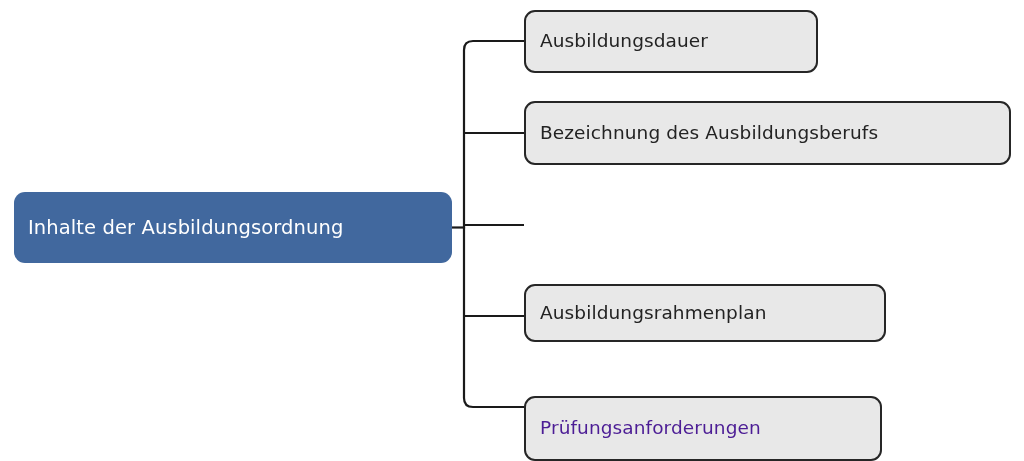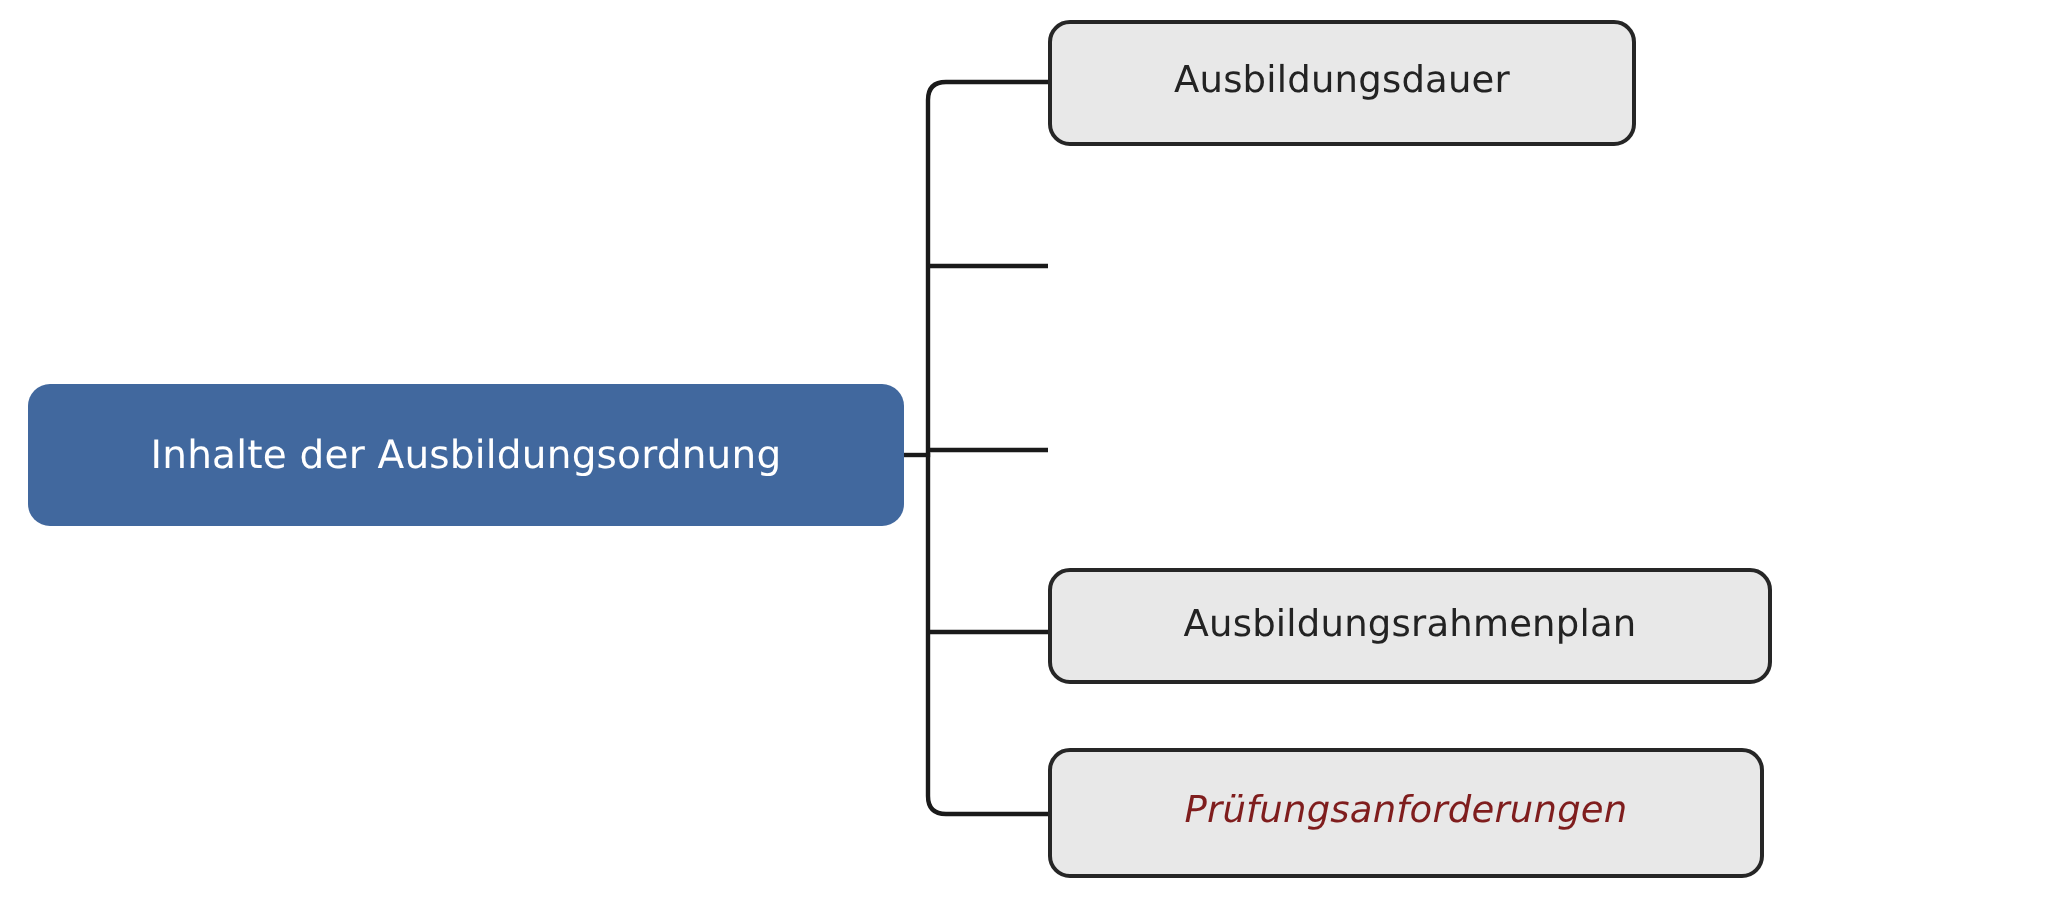--- a/index.html
+++ b/index.html
@@ -24,21 +24,20 @@
     top: 0;
     width: 1024px;
     height: 461px;
     pointer-events: none;
   }
   .node {
     position: absolute;
     box-sizing: border-box;
     display: flex;
     align-items: center;
-    justify-content: center;
     text-align: center;
     line-height: 1.2;
   }
   .node-root {
     background: #41689e;
     color: #ffffff;
     border: none;
     border-radius: 11px;
     font-size: 19.5px;
     font-weight: 400;
@@ -76,23 +75,26 @@
     </svg>
 
   <div class="node node-root" id="node-root" style="left: 14px; top: 192px; width: 438px; height: 71px; background: rgb(65, 104, 158); color: rgb(255, 255, 255);">
     <span class="node-label">Inhalte der Ausbildungsordnung</span>
   </div>
 
   <div class="node node-child" id="node-child-0" style="left: 524px; top: 10px; width: 294px; height: 63px; background: rgb(232, 232, 232); color: rgb(35, 35, 35); border-color: rgb(38, 38, 38);">
     <span class="node-label">Ausbildungsdauer</span>
   </div>
 
+  <div class="node node-child" id="node-child-1" style="left: 524px; top: 101px; width: 487px; height: 64px; background: rgb(232, 232, 232); color: rgb(35, 35, 35); border-color: rgb(38, 38, 38);">
+    <span class="node-label">Bezeichnung des Ausbildungsberufs</span>
+  </div>
 
 
   <div class="node node-child" id="node-child-3" style="left: 524px; top: 284px; width: 362px; height: 58px; background: rgb(232, 232, 232); color: rgb(35, 35, 35); border-color: rgb(38, 38, 38);">
     <span class="node-label">Ausbildungsrahmenplan</span>
   </div>
 
-  <div class="node node-child" id="node-child-4" style="left: 524px; top: 374px; width: 358px; height: 65px; background: rgb(232, 232, 232); color: #7f1d1d; border-color: rgb(38, 38, 38); font-style: italic;">
+  <div class="node node-child" id="node-child-4" style="left: 524px; top: 396px; width: 358px; height: 65px; background: rgb(232, 232, 232); color: #4c1d95; border-color: rgb(38, 38, 38);">
     <span class="node-label">Prüfungsanforderungen</span>
   </div>
 
 </div>
 
 </body></html>

